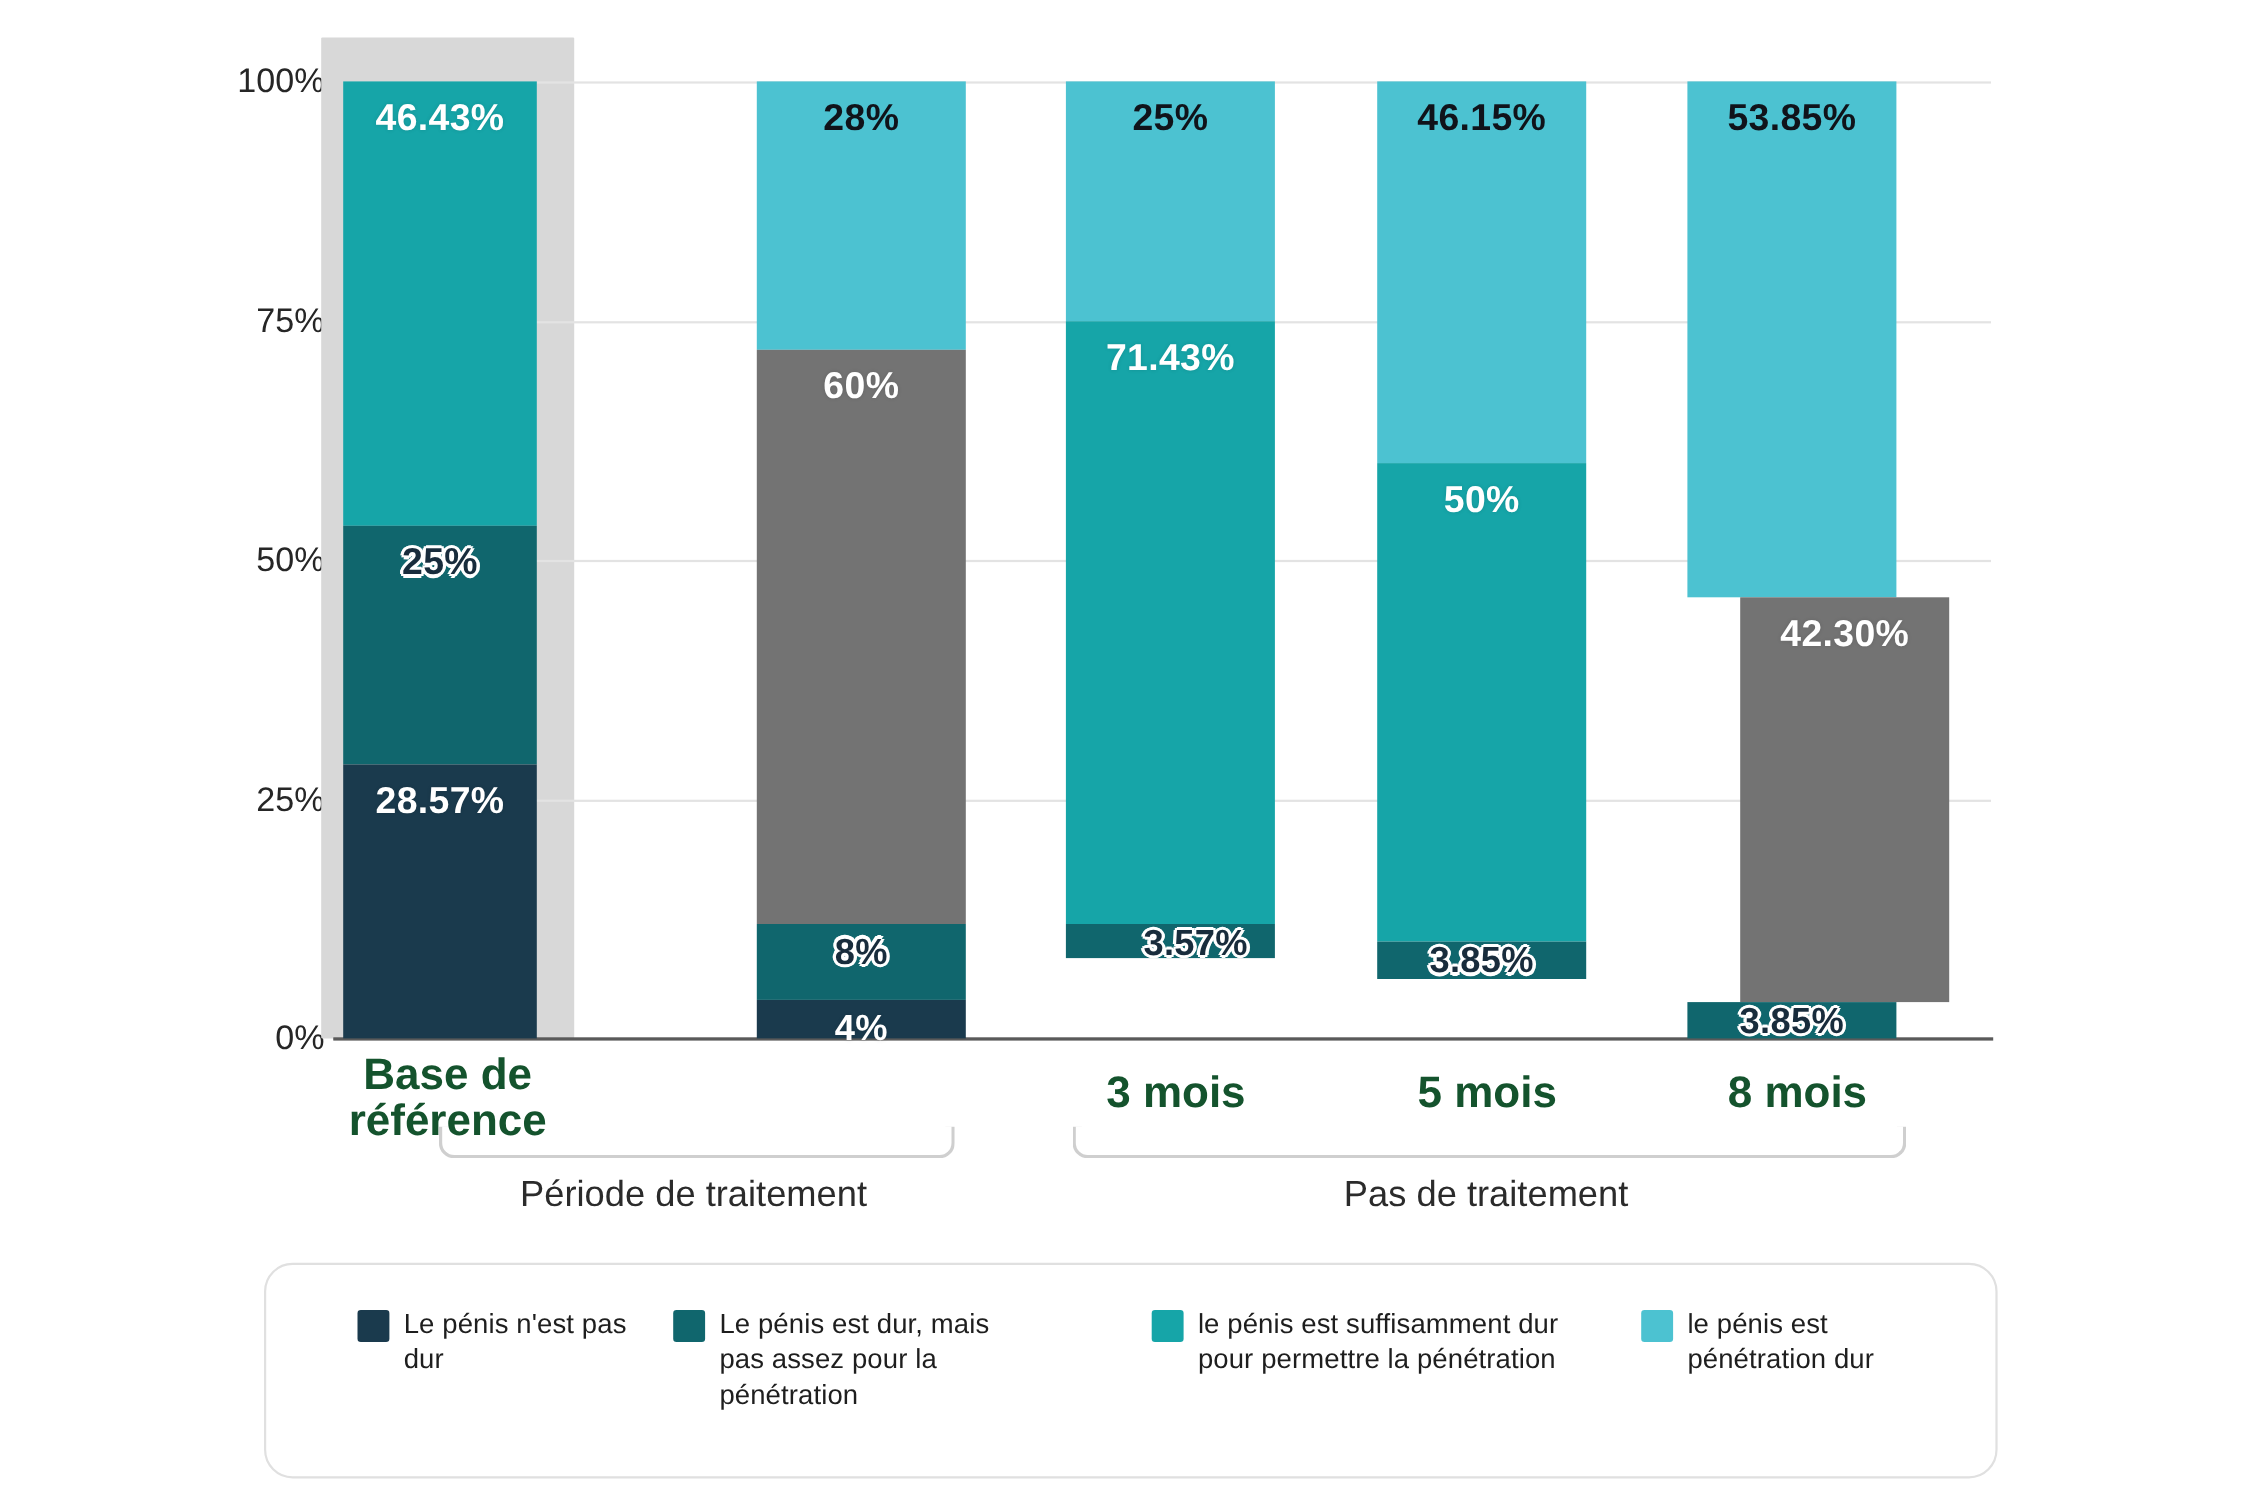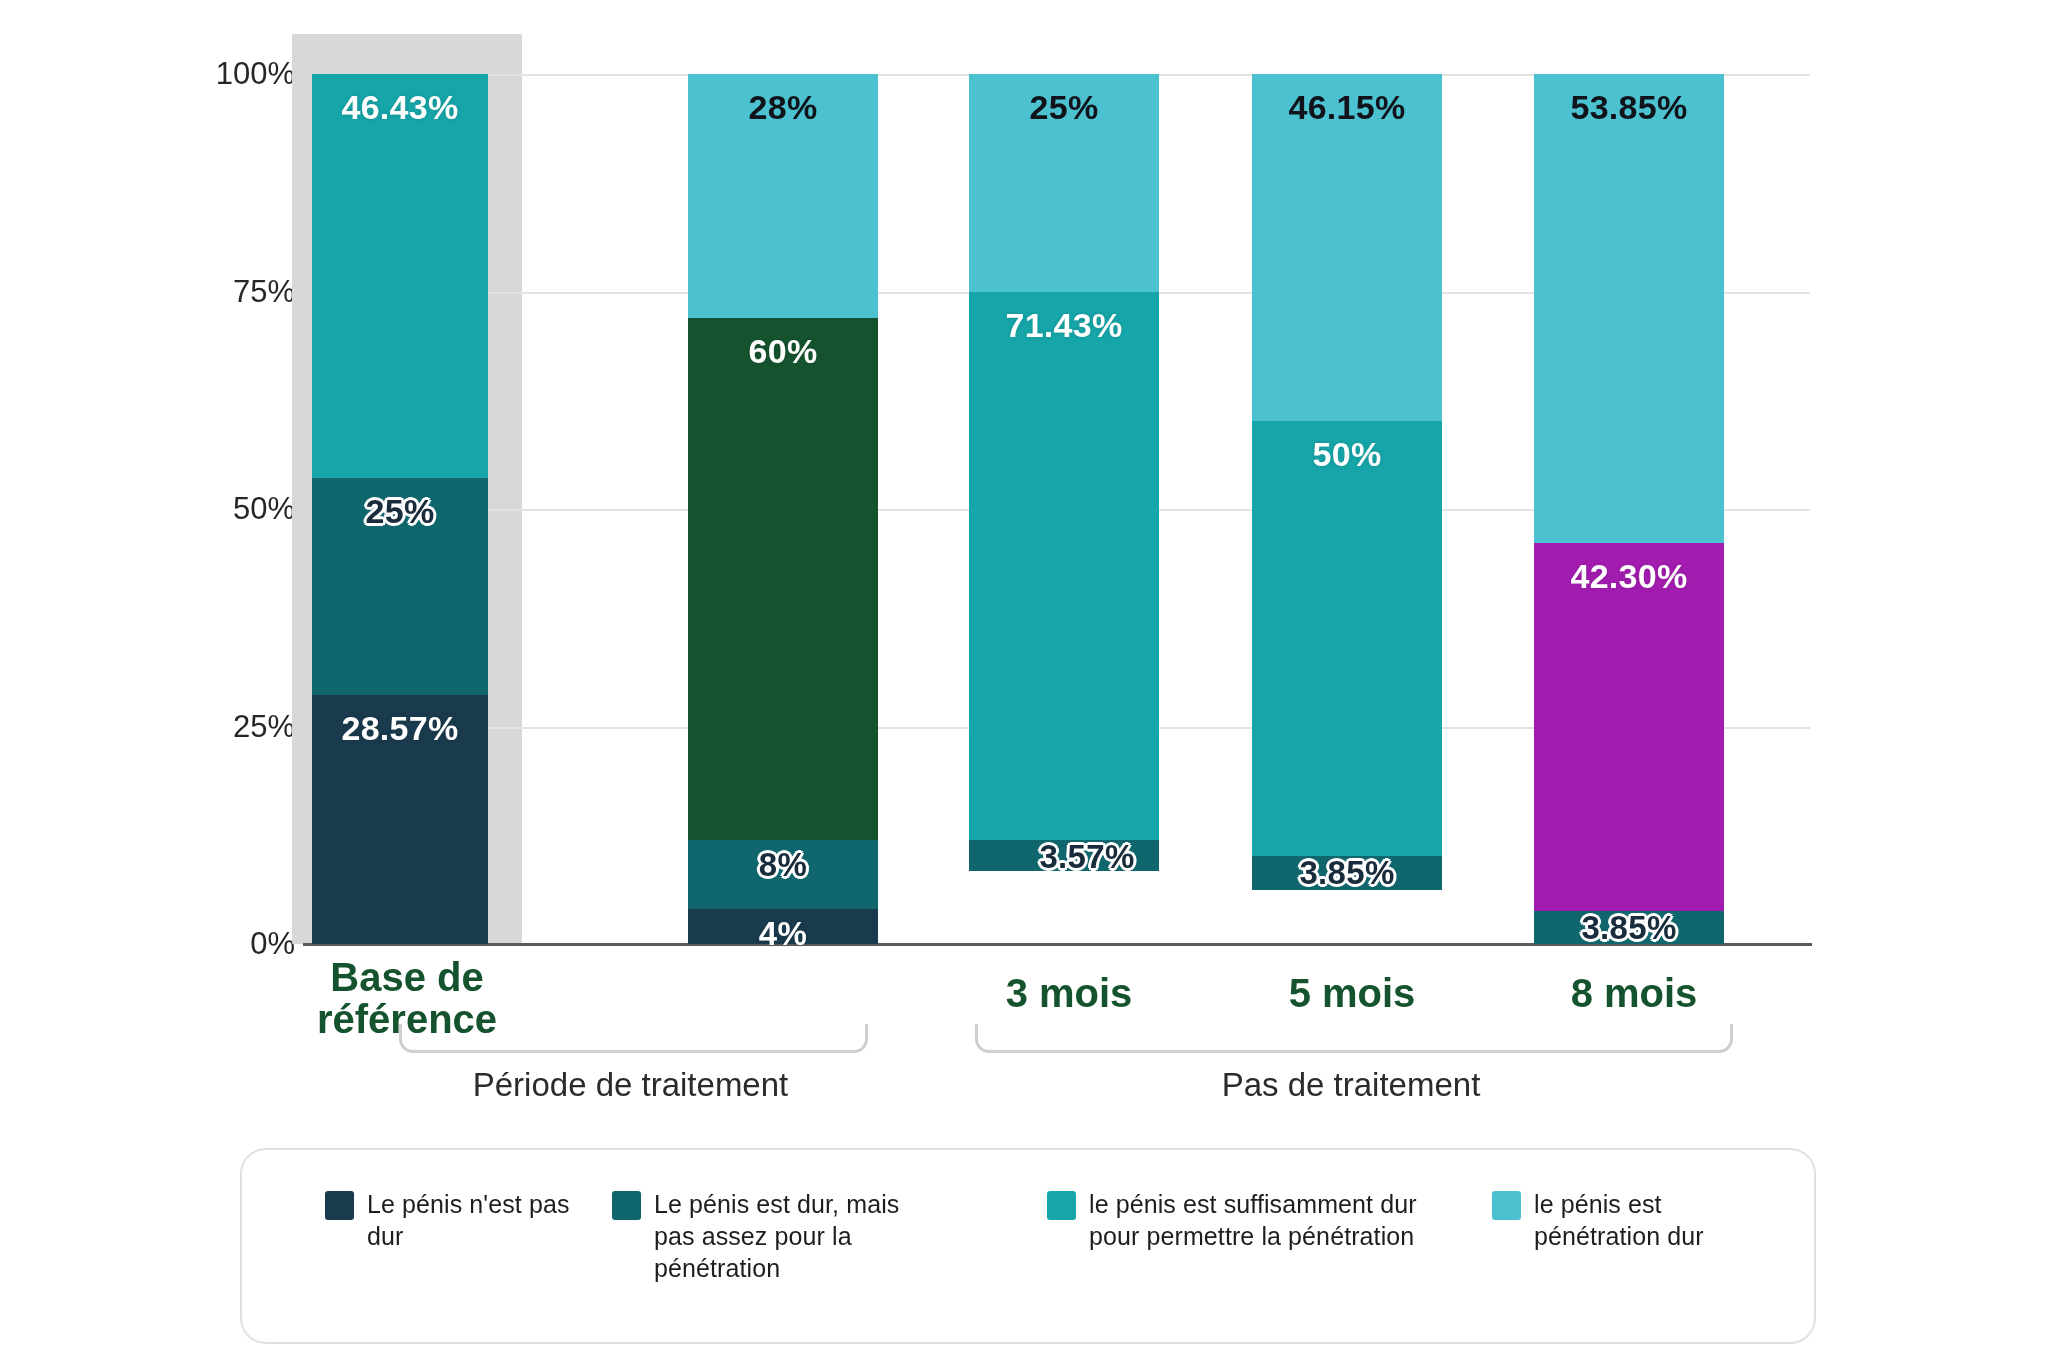--- a/index.html
+++ b/index.html
@@ -220,21 +220,21 @@
       </div>
       <div class="seg" style="height:248.6px; background:#1a3a4d;">
         <span class="seg-label light">28.57%</span>
       </div>
     </div>
 
     <div class="bar-col" style="left:376px; width:190px; height:870px;">
       <div class="seg" style="height:243.6px; background:#4cc2d1;">
         <span class="seg-label dark">28%</span>
       </div>
-      <div class="seg" style="height:522px; background:#14532d;">
+      <div class="seg" style="height:522px; background:#737373;">
         <span class="seg-label light">60%</span>
       </div>
       <div class="seg" style="height:69.6px; background:#10666d;">
         <span class="seg-label outlined tiny">8%</span>
       </div>
       <div class="seg" style="height:34.8px; background:#1a3a4d;">
         <span class="seg-label light tiny">4%</span>
       </div>
     </div>
 
@@ -259,21 +259,21 @@
       </div>
       <div class="seg" style="height:33.5px; background:#10666d;">
         <span class="seg-label outlined tiny" style="padding-top:0;">3.85%</span>
       </div>
     </div>
 
     <div class="bar-col" style="left:1222px; width:190px; height:870px;">
       <div class="seg" style="height:468.5px; background:#4cc2d1;">
         <span class="seg-label dark">53.85%</span>
       </div>
-      <div class="seg" style="height:368px; background:#a21caf;">
+      <div class="seg" style="height:368px; background:#737373;margin-left:48px;">
         <span class="seg-label light">42.30%</span>
       </div>
       <div class="seg" style="height:33.5px; background:#10666d;">
         <span class="seg-label outlined tiny" style="padding-top:0;">3.85%</span>
       </div>
     </div>
 
   </div>
 
   <div class="cat-label" style="left:272px; width:270px;">Base de

